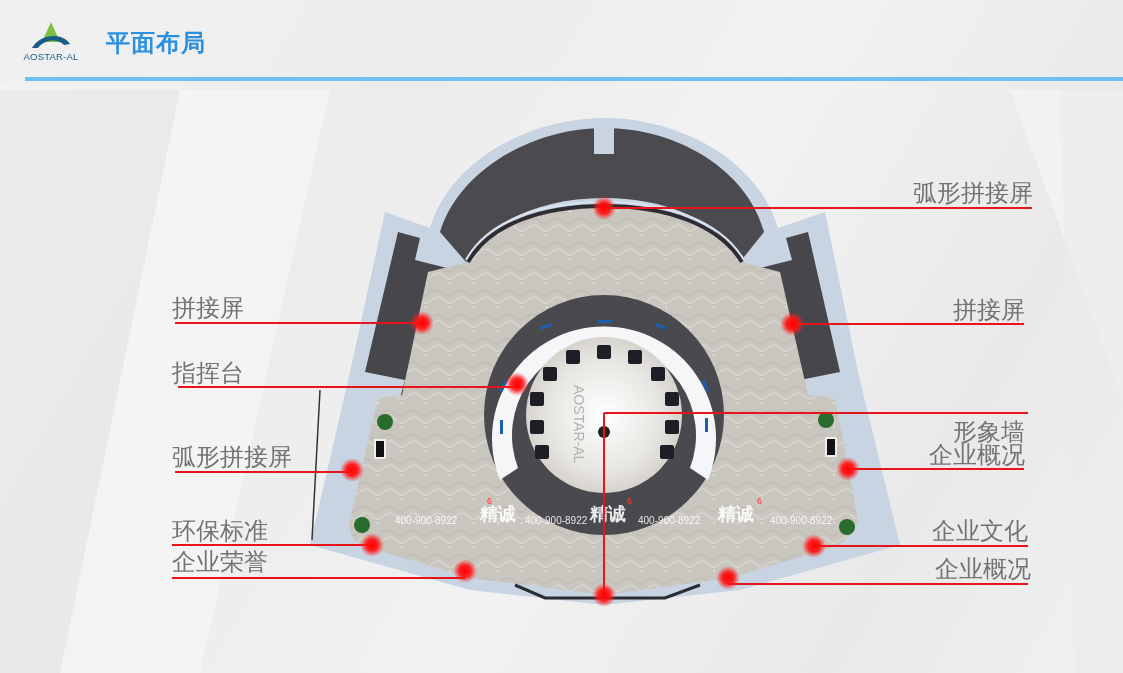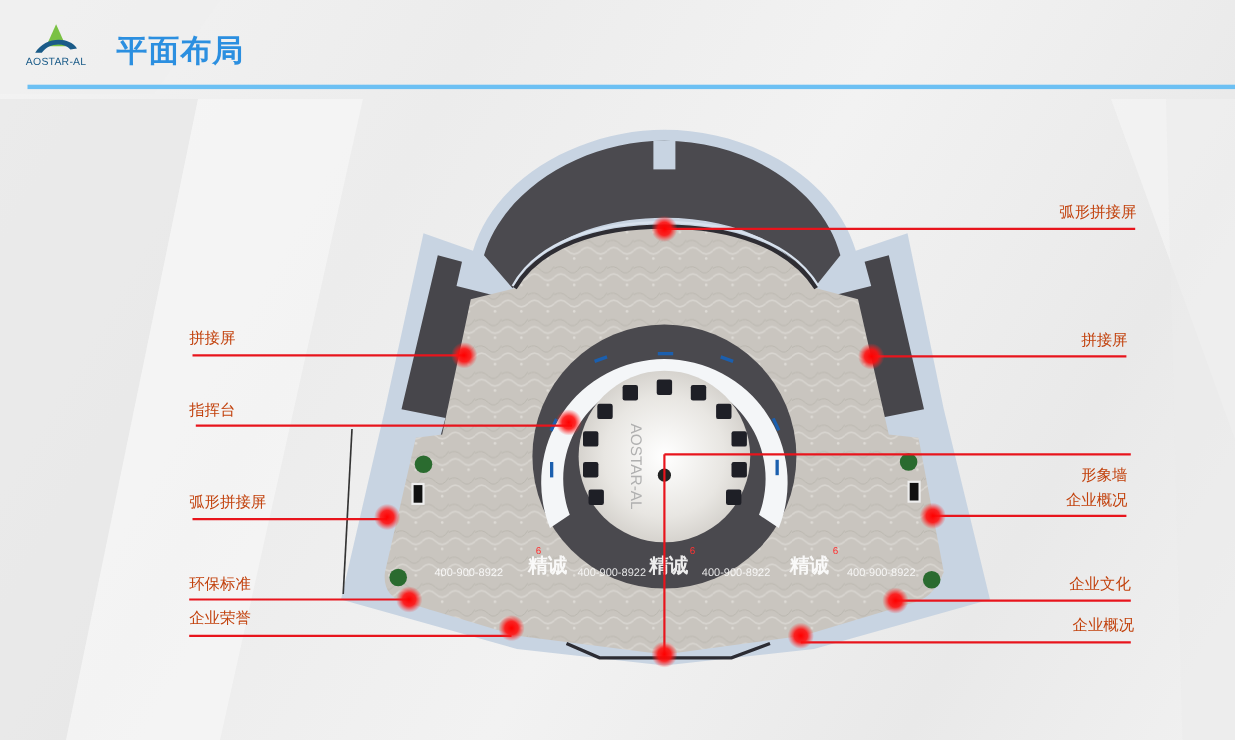--- a/index.html
+++ b/index.html
@@ -4,24 +4,24 @@
 <style>
   html, body { margin:0; padding:0; }
   body {
     width:1123px; height:673px; overflow:hidden; position:relative;
     font-family: "DejaVu Sans", sans-serif;
     background: linear-gradient(120deg, #f3f3f3 0%, #ececec 30%, #f2f2f2 55%, #e9e9e9 80%, #f1f1f1 100%);
   }
   .bg-facet { position:absolute; pointer-events:none; }
   .header-logo { position:absolute; left:18px; top:20px; width:66px; height:44px; }
   .logo-text { position:absolute; left:0; top:31px; width:66px; text-align:center; font-size:9.5px; letter-spacing:0.2px; color:#1a5b88; font-family:"Liberation Sans", sans-serif; }
-  .page-title { position:absolute; left:106px; top:27px; font-size:28px; font-weight:bold; color:#2b8fe0; letter-spacing:1px; }
+  .page-title { position:absolute; left:106px; top:27px; font-size:24px; font-weight:bold; color:#2b8fe0; letter-spacing:1px; }
   .title-rule { position:absolute; left:25px; top:77px; right:0; height:4px; background:#6cc0f3; }
   .floorplan { position:absolute; left:0; top:0; width:1123px; height:673px; }
-  .callout-label { position:absolute; font-size:14px; color:#c2410c; white-space:nowrap; line-height:22px; }
+  .callout-label { position:absolute; font-size:24px; color:#737373; white-space:nowrap; line-height:22px; }
   .callout-label.right { text-align:right; }
   .overlay { position:absolute; left:0; top:0; width:1123px; height:673px; pointer-events:none; }
 </style>
 </head>
 <body>
 
 <svg class="bg-facet" width="1123" height="673" style="left:0;top:0;">
   <polygon points="0,90 180,90 60,673 0,673" fill="#e6e6e6" opacity="0.6"></polygon>
   <polygon points="180,90 330,90 200,673 60,673" fill="#f7f7f7" opacity="0.7"></polygon>
   <polygon points="860,90 1010,90 1123,400 1123,90" fill="#f6f6f6" opacity="0.6"></polygon>

